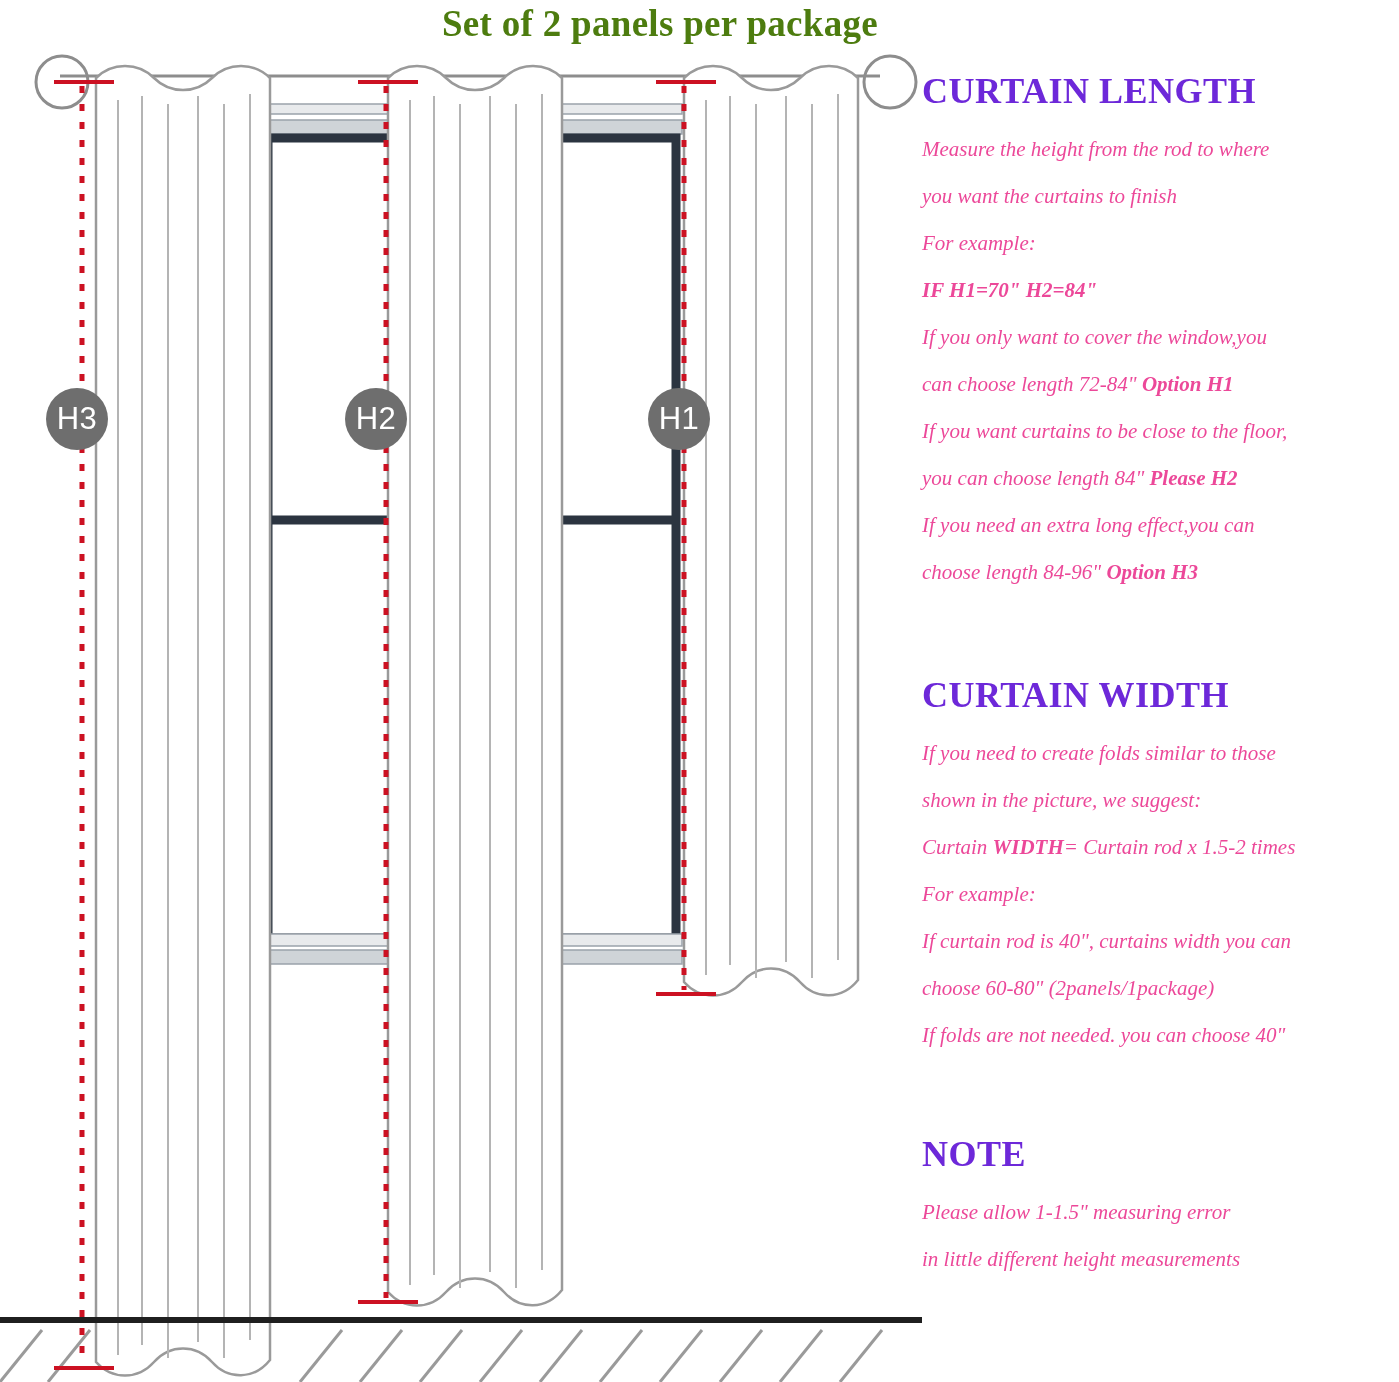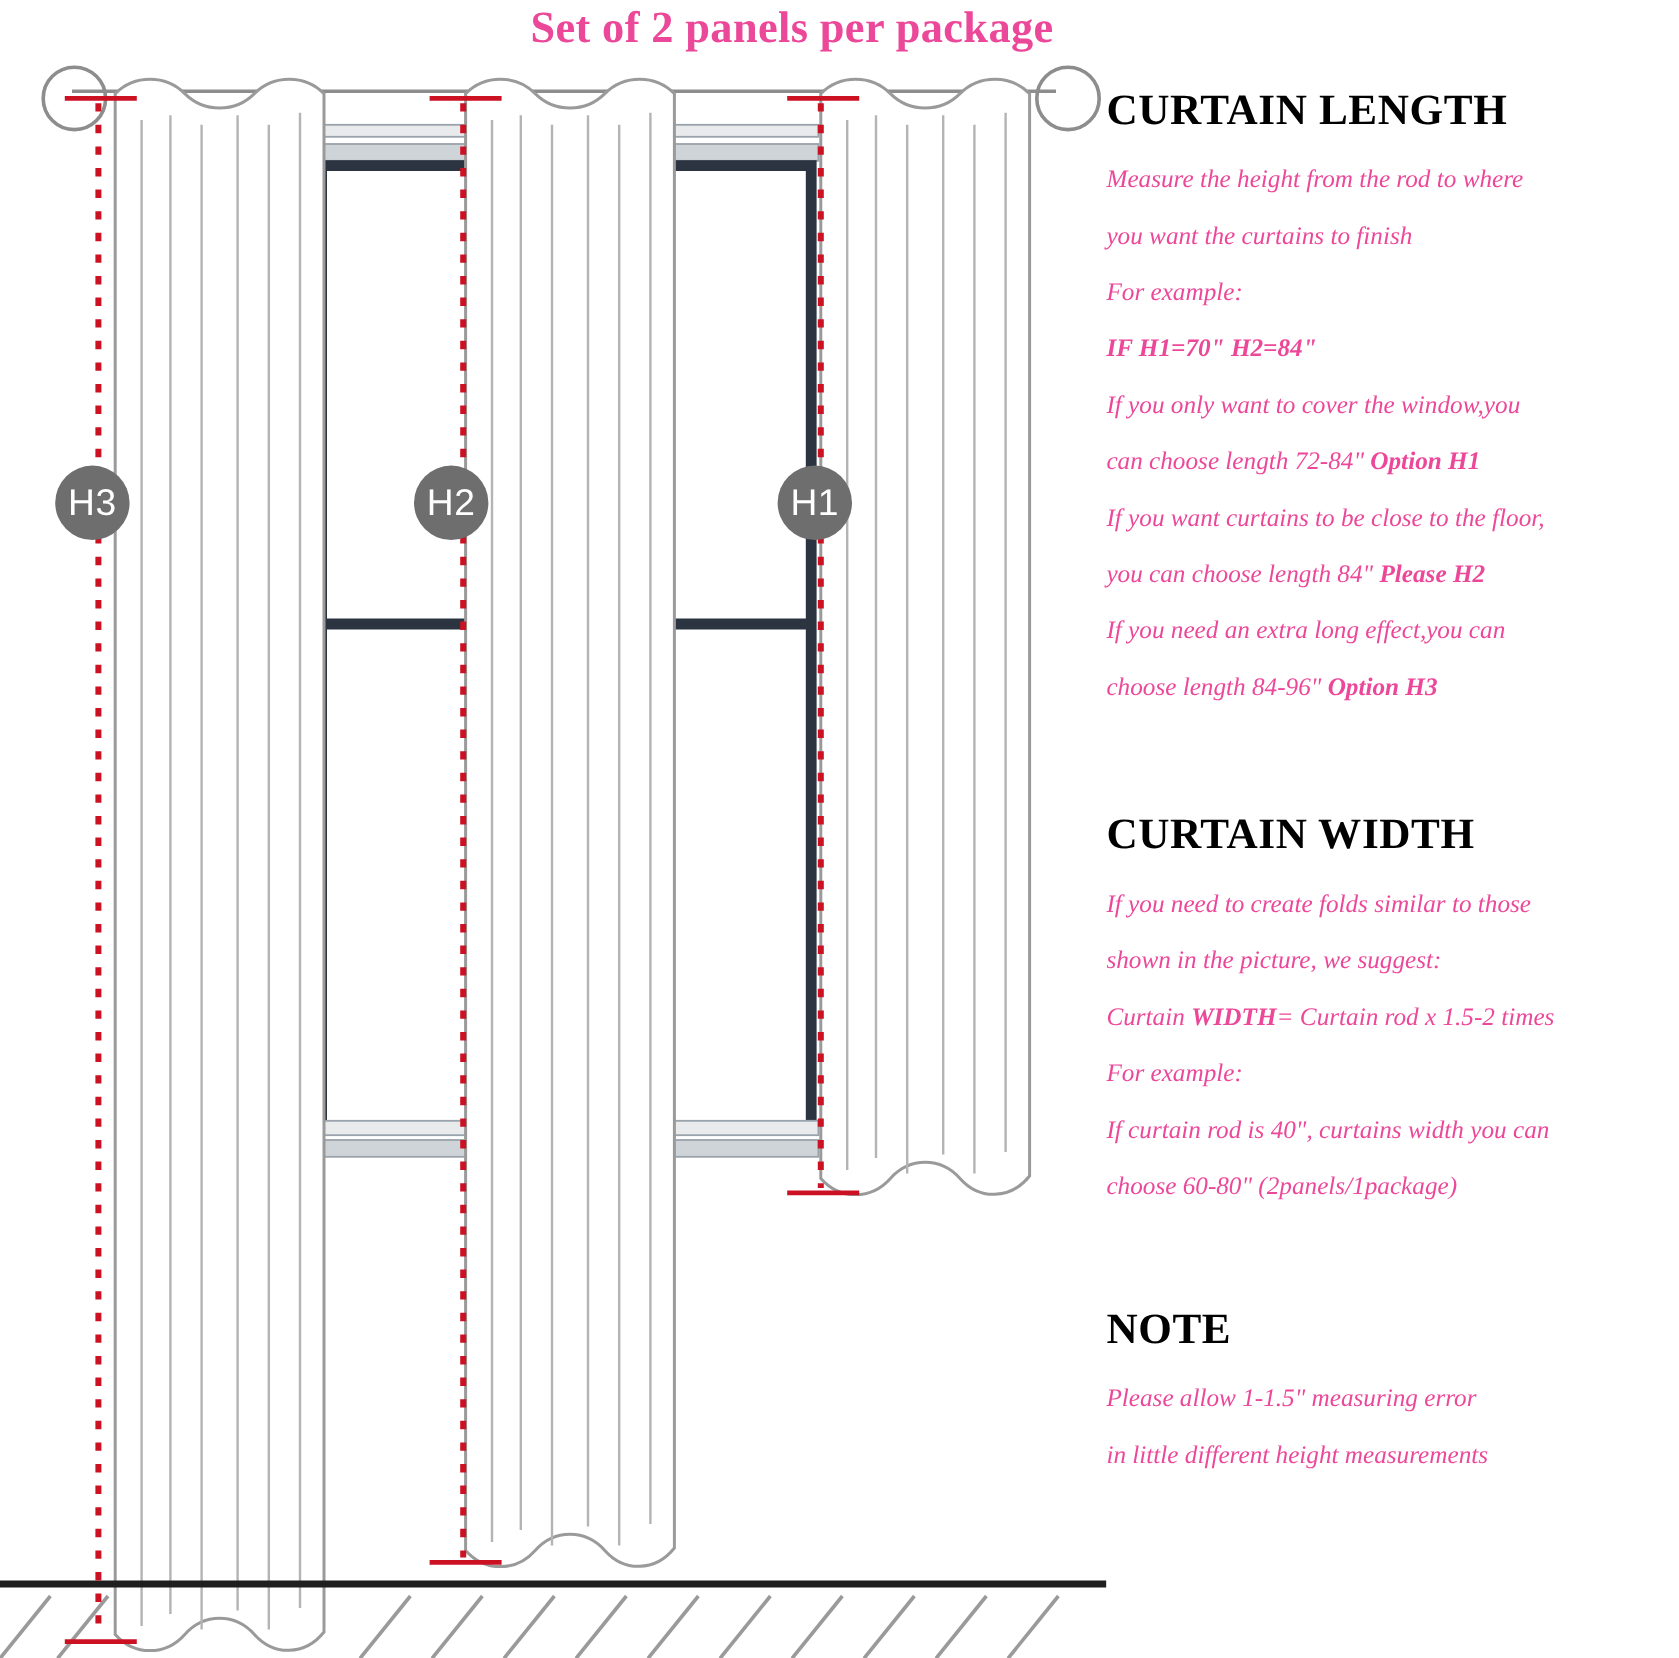--- a/index.html
+++ b/index.html
@@ -19,36 +19,36 @@
   
   .title {
     position: absolute;
     top: 2px;
     left: 0;
     width: 1320px;
     text-align: center;
     font-family: "Liberation Serif", serif;
     font-weight: bold;
     font-size: 37px;
-    color: #ec4899;
+    color: #4d7c0f;
     letter-spacing: 0.3px;
   }
 
   
   .text-col {
     position: absolute;
     left: 922px;
     top: 70px;
     width: 478px;
   }
   .sec-head {
     font-family: "Liberation Serif", serif;
     font-weight: bold;
     font-size: 36px;
-    color: #000000;
+    color: #6d28d9;
     letter-spacing: 0.5px;
     margin: 0 0 14px 0;
   }
   .body-line {
     font-family: "Liberation Serif", serif;
     font-size: 21px;
     color: #ec4899;
     line-height: 47px;
     white-space: nowrap;
     font-style: italic;
@@ -233,20 +233,21 @@
 
     <div class="gap-sec"></div>
 
     <div class="sec-head">CURTAIN WIDTH</div>
     <div class="body-line">If you need to create folds similar to those</div>
     <div class="body-line">shown in the picture, we suggest:</div>
     <div class="body-line"><span>Curtain </span><b>WIDTH</b><span>= Curtain rod x 1.5-2 times</span></div>
     <div class="body-line">For example:</div>
     <div class="body-line">If curtain rod is 40", curtains width you can</div>
     <div class="body-line">choose 60-80" (2panels/1package)</div>
+    <div class="body-line">If folds are not needed. you can choose 40"</div>
 
     <div class="gap-sec2"></div>
 
     <div class="sec-head">NOTE</div>
     <div class="body-line">Please allow 1-1.5" measuring error</div>
     <div class="body-line">in little different height measurements</div>
   </div>
 
 </div>
 

